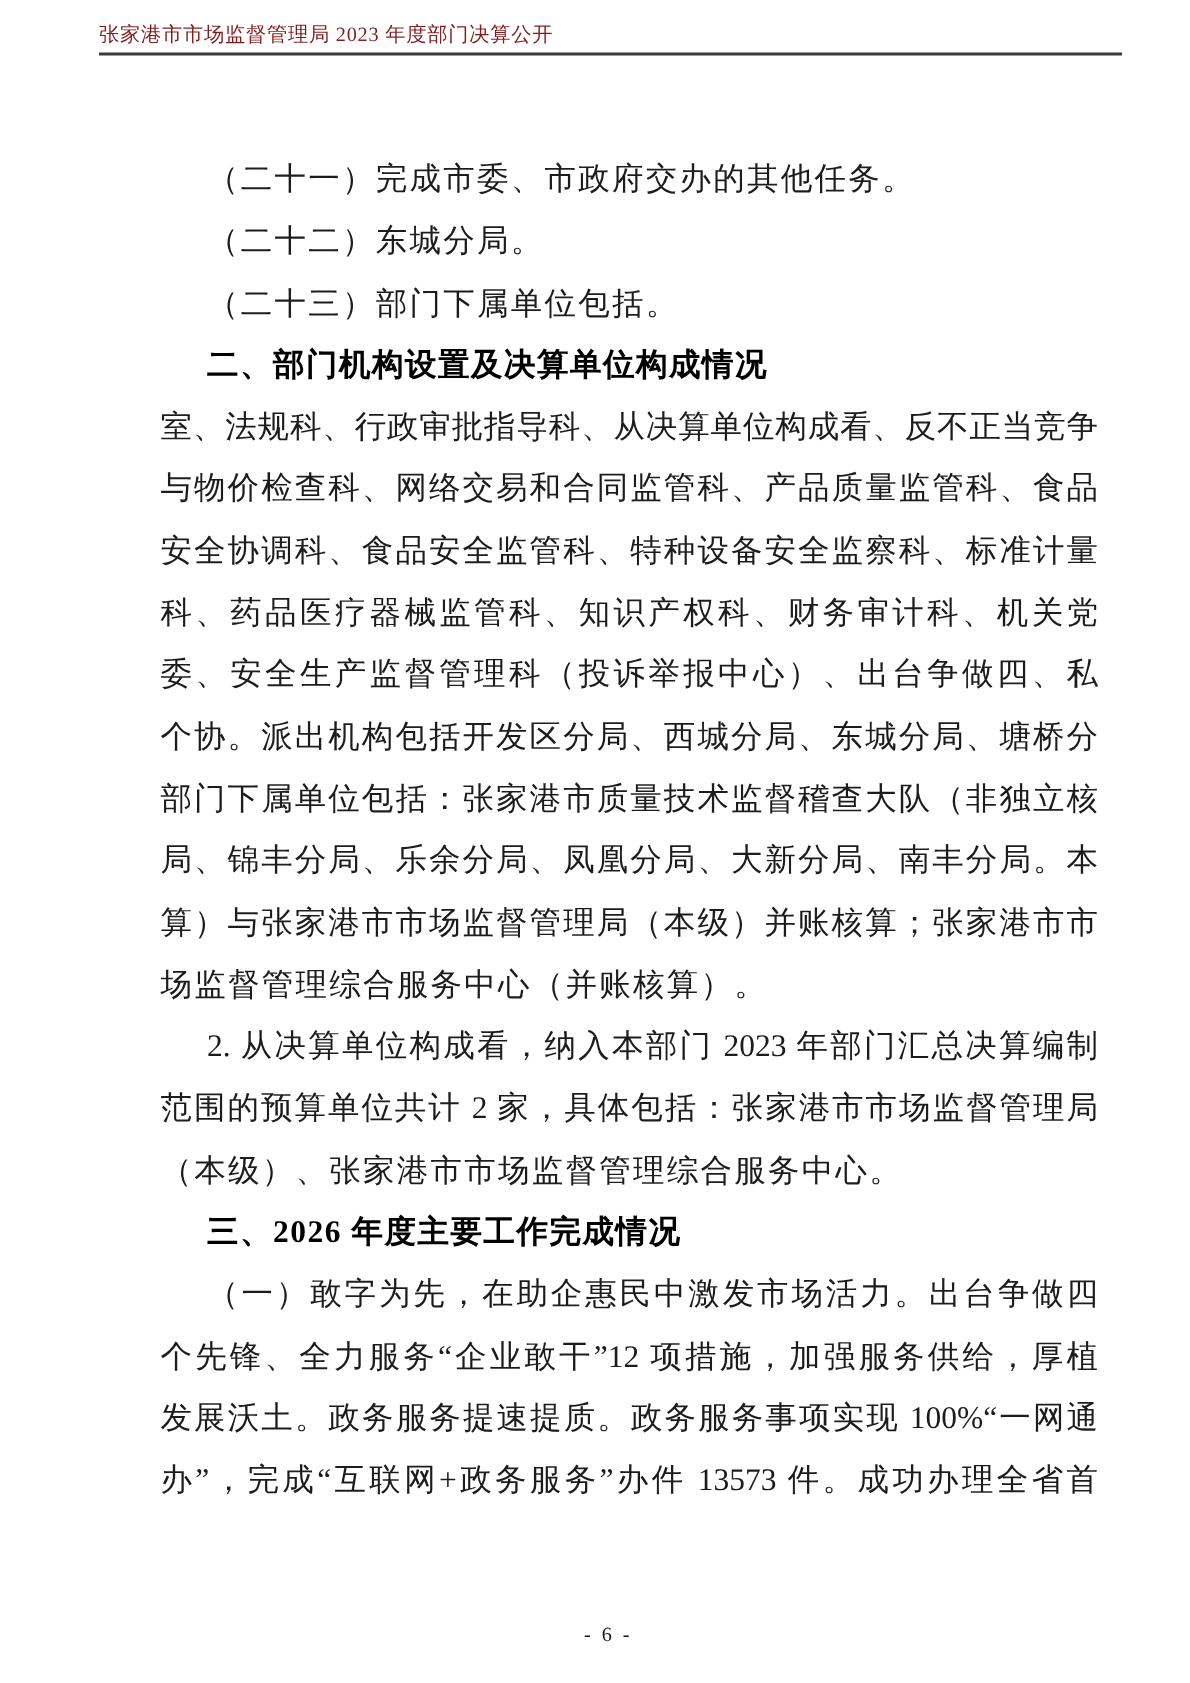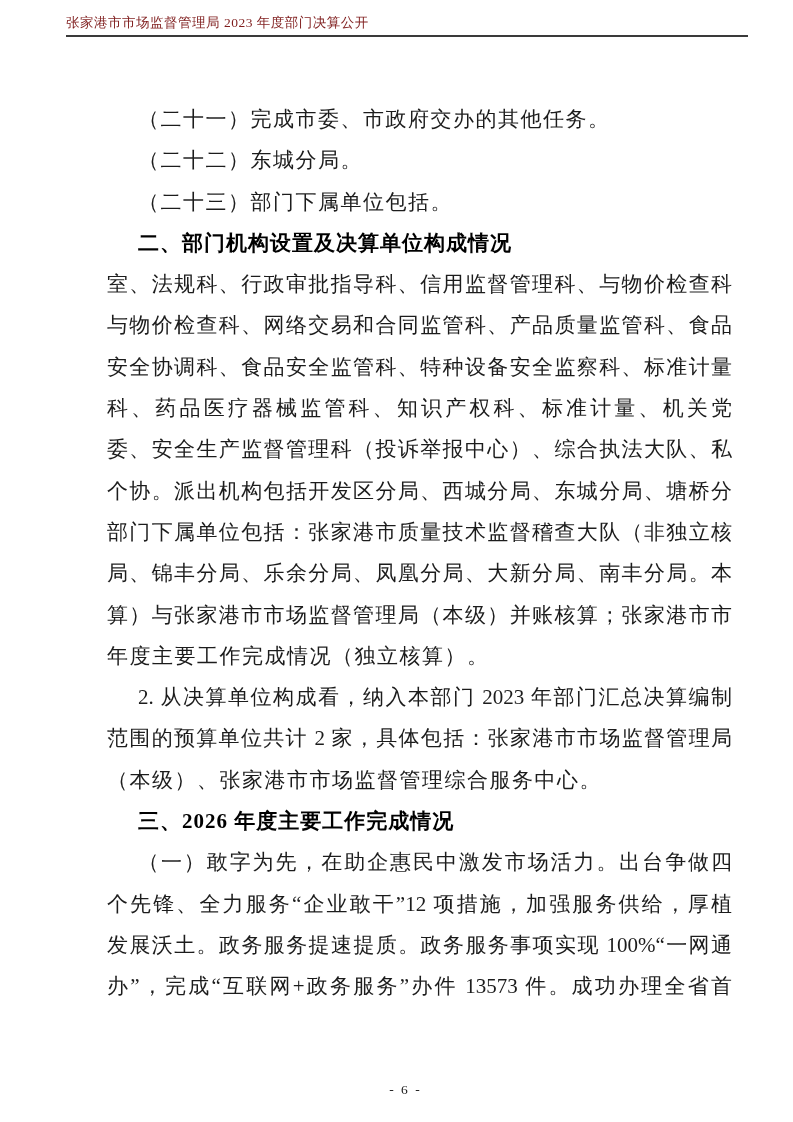--- a/index.html
+++ b/index.html
@@ -78,30 +78,30 @@
 
   <div class="header">
     <span>张家港市市场监督管理局 2023 年度部门决算公开</span>
   </div>
 
   <div class="body-text">
     <div class="ln ind">（二十一）完成市委、市政府交办的其他任务。</div>
     <div class="ln ind">（二十二）东城分局。</div>
     <div class="ln ind">（二十三）部门下属单位包括。</div>
     <div class="ln ind h2">二、部门机构设置及决算单位构成情况</div>
-    <div class="ln fill">室、法规科、行政审批指导科、信用监督管理科、与物价检查科</div>
+    <div class="ln fill">室、法规科、行政审批指导科、从决算单位构成看、反不正当竞争</div>
     <div class="ln fill">与物价检查科、网络交易和合同监管科、产品质量监管科、食品</div>
     <div class="ln fill">安全协调科、食品安全监管科、特种设备安全监察科、标准计量</div>
-    <div class="ln fill">科、药品医疗器械监管科、知识产权科、标准计量、机关党</div>
-    <div class="ln fill">委、安全生产监督管理科（投诉举报中心）、综合执法大队、私</div>
+    <div class="ln fill">科、药品医疗器械监管科、知识产权科、财务审计科、机关党</div>
+    <div class="ln fill">委、安全生产监督管理科（投诉举报中心）、出台争做四、私</div>
     <div class="ln fill">个协。派出机构包括开发区分局、西城分局、东城分局、塘桥分</div>
     <div class="ln fill">部门下属单位包括：张家港市质量技术监督稽查大队（非独立核</div>
     <div class="ln fill">局、锦丰分局、乐余分局、凤凰分局、大新分局、南丰分局。本</div>
     <div class="ln fill">算）与张家港市市场监督管理局（本级）并账核算；张家港市市</div>
-    <div class="ln">年度主要工作完成情况（独立核算）。</div>
+    <div class="ln">场监督管理综合服务中心（并账核算）。</div>
     <div class="ln ind fill">2. 从决算单位构成看，纳入本部门 2023 年部门汇总决算编制</div>
     <div class="ln fill">范围的预算单位共计 2 家，具体包括：张家港市市场监督管理局</div>
     <div class="ln">（本级）、张家港市市场监督管理综合服务中心。</div>
     <div class="ln ind h2">三、2026 年度主要工作完成情况</div>
     <div class="ln ind fill">（一）敢字为先，在助企惠民中激发市场活力。出台争做四</div>
     <div class="ln fill">个先锋、全力服务“企业敢干”12 项措施，加强服务供给，厚植</div>
     <div class="ln fill">发展沃土。政务服务提速提质。政务服务事项实现 100%“一网通</div>
     <div class="ln fill">办”，完成“互联网+政务服务”办件 13573 件。成功办理全省首</div>
   </div>
 

